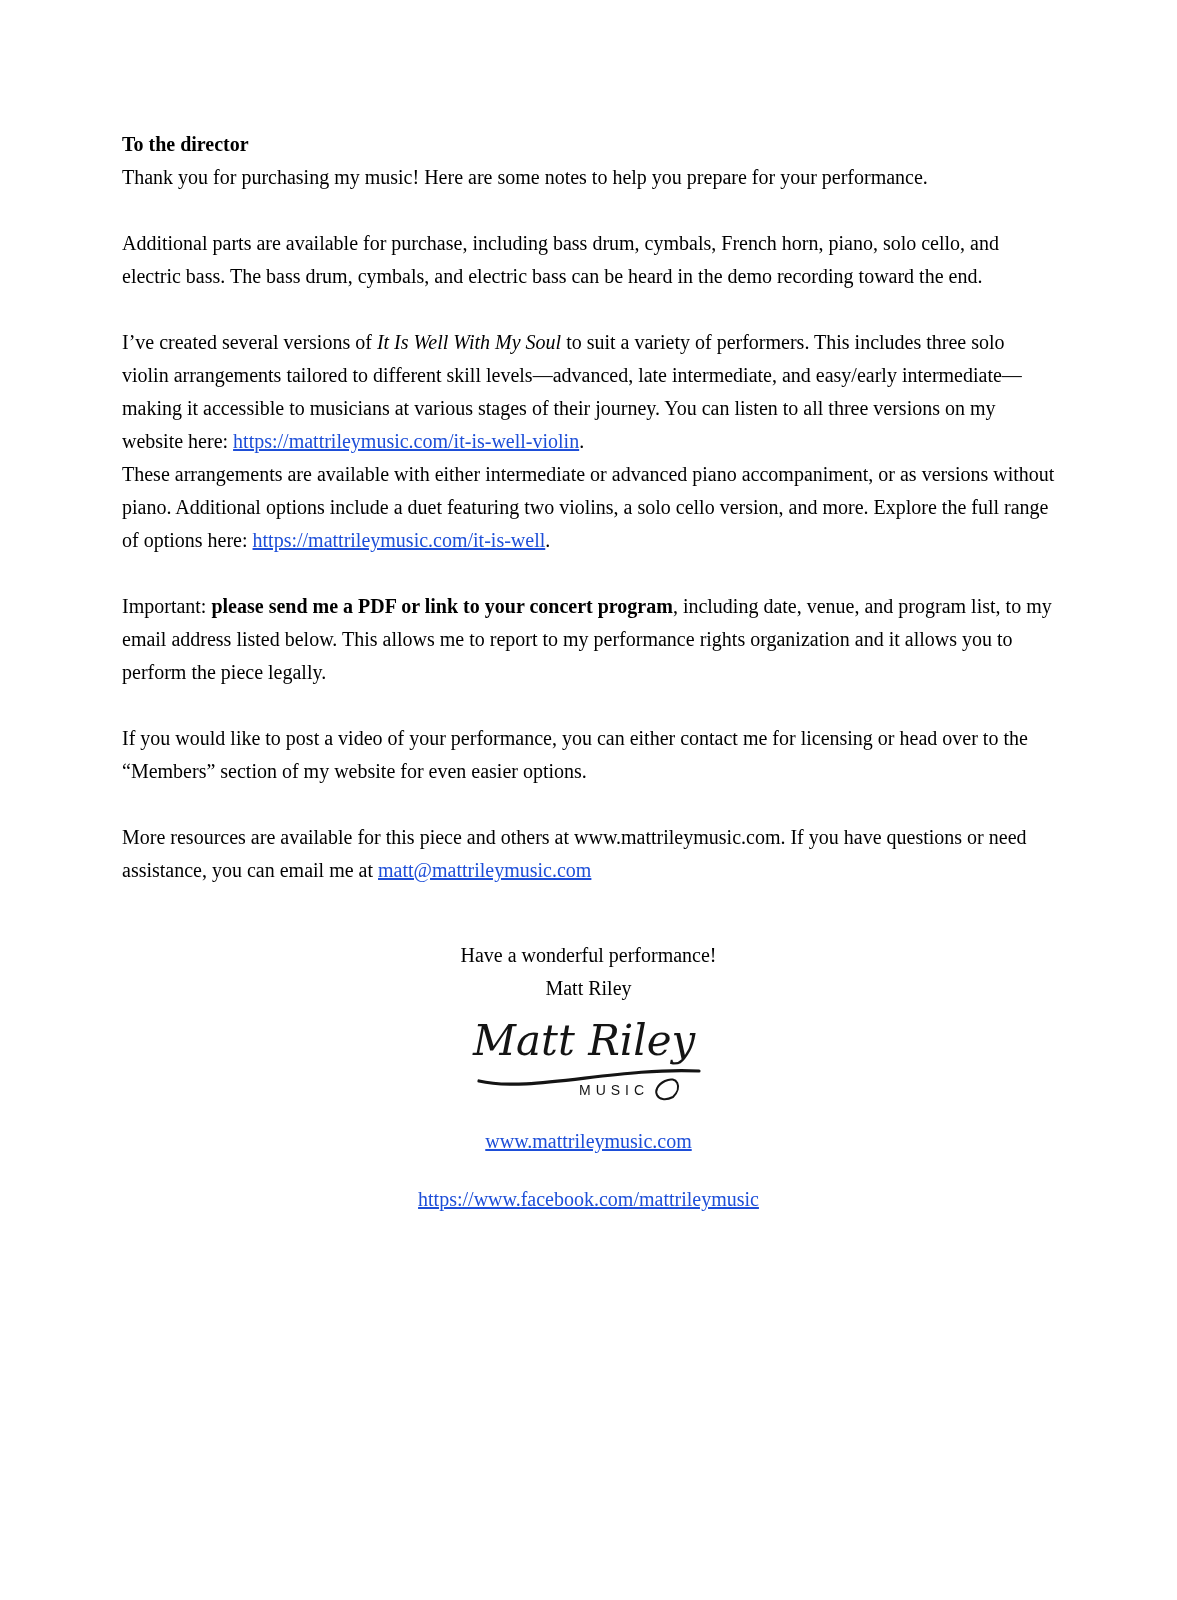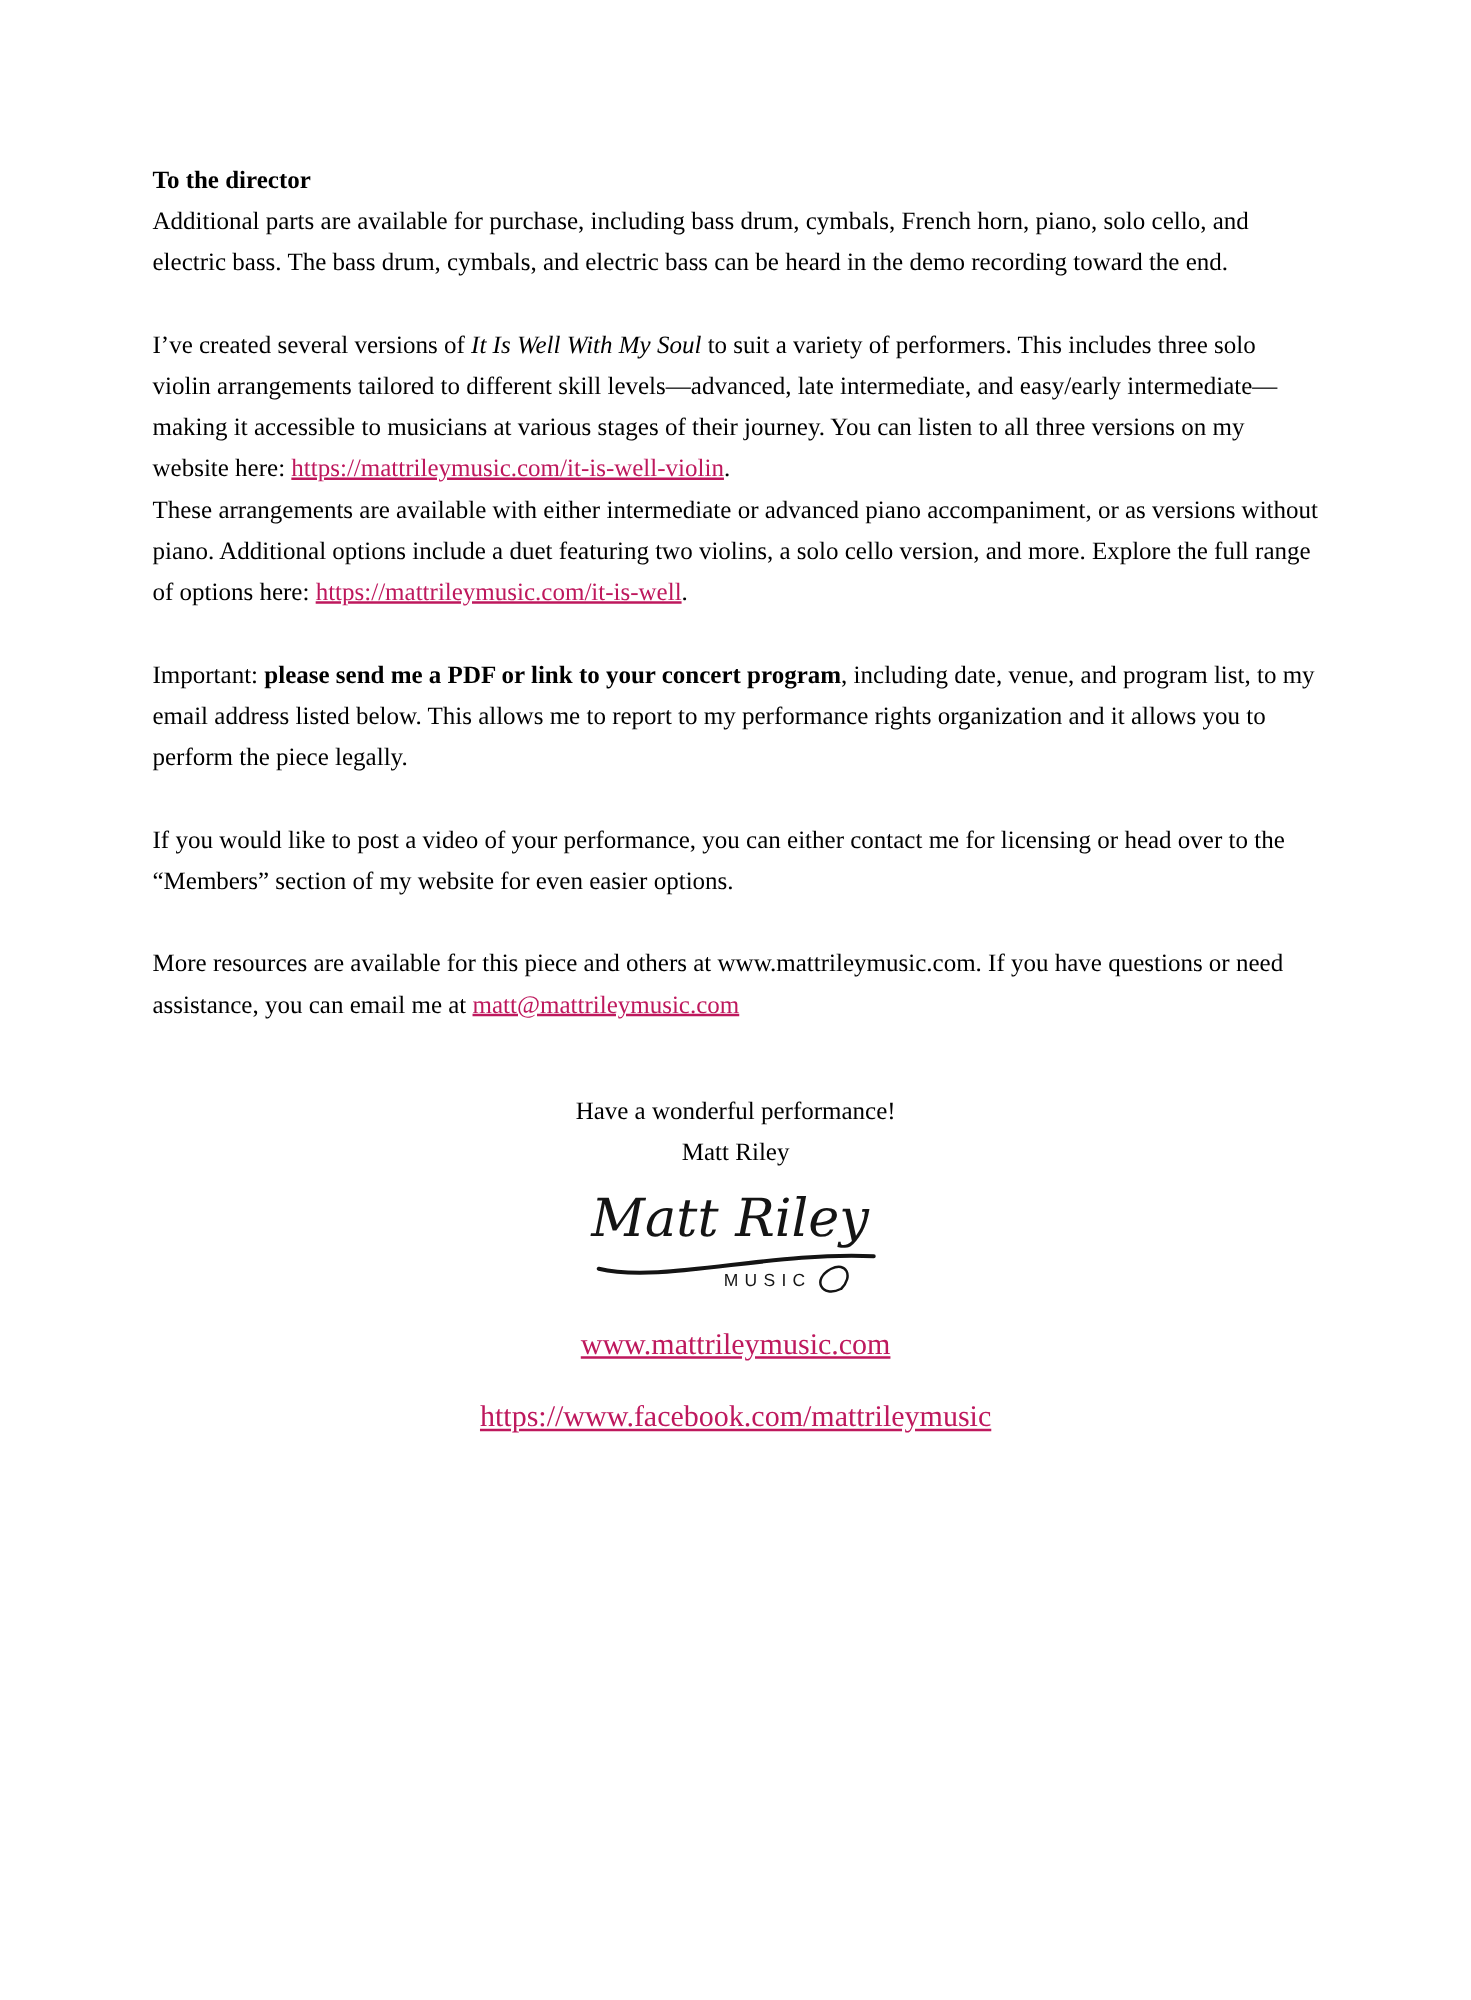--- a/index.html
+++ b/index.html
@@ -28,21 +28,21 @@
   }
   .para {
     margin: 0;
     max-width: 935px;
   }
   .para + .para { margin-top: 33px; }
   .para.no-gap { margin-top: 0; }
   .bold { font-weight: 700; }
   .italic { font-style: italic; }
   .inline-link {
-    color: #be185d;
+    color: #1d4ed8;
     text-decoration: underline;
     cursor: pointer;
   }
   .center-block {
     margin-top: 52px;
     text-align: center;
   }
   .center-block p { margin: 0; }
   .signature-wrap {
     margin-top: 4px;
@@ -68,33 +68,34 @@
   }
   .sig-stroke-thin {
     stroke: #141414;
     stroke-width: 2;
     stroke-linecap: round;
     fill: none;
   }
   .footer-links {
     margin-top: 12px;
     text-align: center;
-    font-size: 24px;
+    font-size: 20px;
     line-height: 29px;
   }
   .footer-links a { display: inline-block; }
 </style>
 </head>
 <body>
 
 <div class="page">
 
   <h1 class="letter-heading">To the director</h1>
 
   <div>
+      <p class="para"><span>Thank you for purchasing my music! Here are some notes to help you prepare for your performance.</span></p>
       <p class="para"><span>Additional parts are available for purchase, including bass drum, cymbals, French horn, piano, solo cello, and electric bass. The bass drum, cymbals, and electric bass can be heard in the demo recording toward the end.</span></p>
       <p class="para"><span>I’ve created several versions of </span><span class="italic">It Is Well With My Soul</span><span> to suit a variety of performers. This includes three solo violin arrangements tailored to different skill levels—advanced, late intermediate, and easy/early intermediate—making it accessible to musicians at various stages of their journey. You can listen to all three versions on my website here: </span><a class="inline-link">https://mattrileymusic.com/it-is-well-violin</a><span>.</span></p>
       <p class="para no-gap"><span>These arrangements are available with either intermediate or advanced piano accompaniment, or as versions without piano. Additional options include a duet featuring two violins, a solo cello version, and more. Explore the full range of options here: </span><a class="inline-link">https://mattrileymusic.com/it-is-well</a><span>.</span></p>
       <p class="para"><span>Important: </span><span class="bold">please send me a PDF or link to your concert program</span><span>, including date, venue, and program list, to my email address listed below. This allows me to report to my performance rights organization and it allows you to perform the piece legally.</span></p>
       <p class="para"><span>If you would like to post a video of your performance, you can either contact me for licensing or head over to the “Members” section of my website for even easier options.</span></p>
       <p class="para"><span>More resources are available for this piece and others at www.mattrileymusic.com. If you have questions or need assistance, you can email me at </span><a class="inline-link">matt@mattrileymusic.com</a></p>
     </div>
 
   <div class="center-block">
     <p>Have a wonderful performance!</p>

